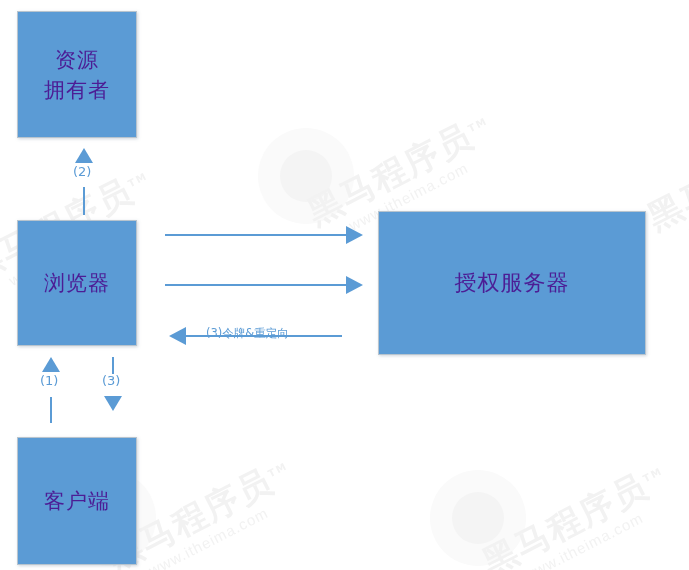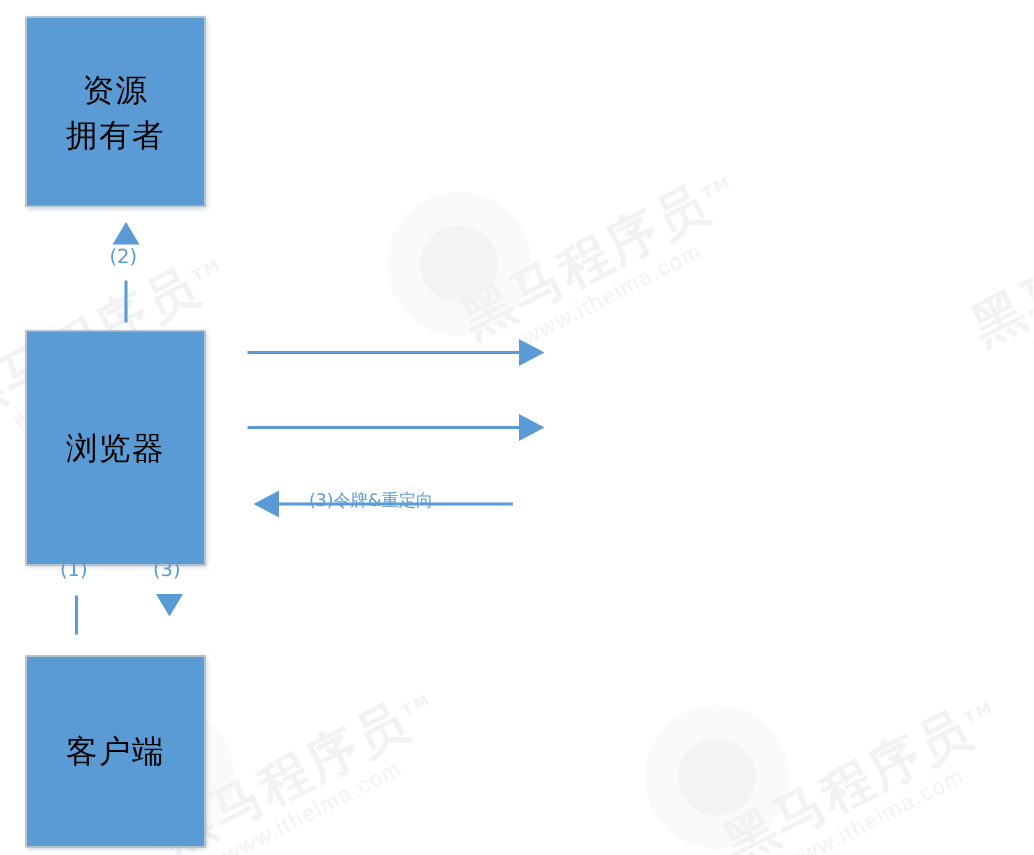--- a/index.html
+++ b/index.html
@@ -80,30 +80,30 @@
   .node {
     position: absolute;
     background: #5b9bd5;
     border: 1px solid #b8c4ce;
     box-sizing: border-box;
     box-shadow: 1px 1px 3px rgba(120,140,160,0.35);
     display: flex;
     align-items: center;
     justify-content: center;
     text-align: center;
-    color: #000000;
+    color: #4c1d95;
     font-size: 21px;
     line-height: 30px;
     letter-spacing: 1px;
     font-family: "DejaVu Sans", sans-serif;
     white-space: pre-line;
   }
 
   #node-resource-owner { left: 17px;  top: 11px;  width: 120px; height: 127px; }
-  #node-browser        { left: 17px;  top: 220px; width: 120px; height: 157px; }
+  #node-browser        { left: 17px;  top: 220px; width: 120px; height: 126px; }
   #node-client         { left: 17px;  top: 437px; width: 120px; height: 128px; }
   #node-auth-server    { left: 378px; top: 211px; width: 268px; height: 144px; font-size: 22px; }
 
   
   .arrow-label {
     position: absolute;
     color: #5b9bd5;
     font-size: 11px;
     font-family: "DejaVu Sans", sans-serif;
     white-space: nowrap;
@@ -191,20 +191,21 @@
 
   <div class="diagram">
 
     <div class="node" id="node-resource-owner">资源
 拥有者</div>
 
     <div class="node" id="node-browser">浏览器</div>
 
     <div class="node" id="node-client">客户端</div>
 
+    <div class="node" id="node-auth-server">授权服务器</div>
 
     <div class="hline" style="left:165px; top:234px; width:181px;"></div>
     <div class="head head-right" style="left:346px; top:226px;"></div>
 
     <div class="hline" style="left:165px; top:284px; width:181px;"></div>
     <div class="head head-right" style="left:346px; top:276px;"></div>
 
     <div class="arrow-label h-arrow-label" style="left:206px; top:326px;">(3)令牌&amp;重定向</div>
     <div class="hline" style="left:186px; top:335px; width:156px;"></div>
     <div class="head head-left" style="left:169px; top:327px;"></div>

